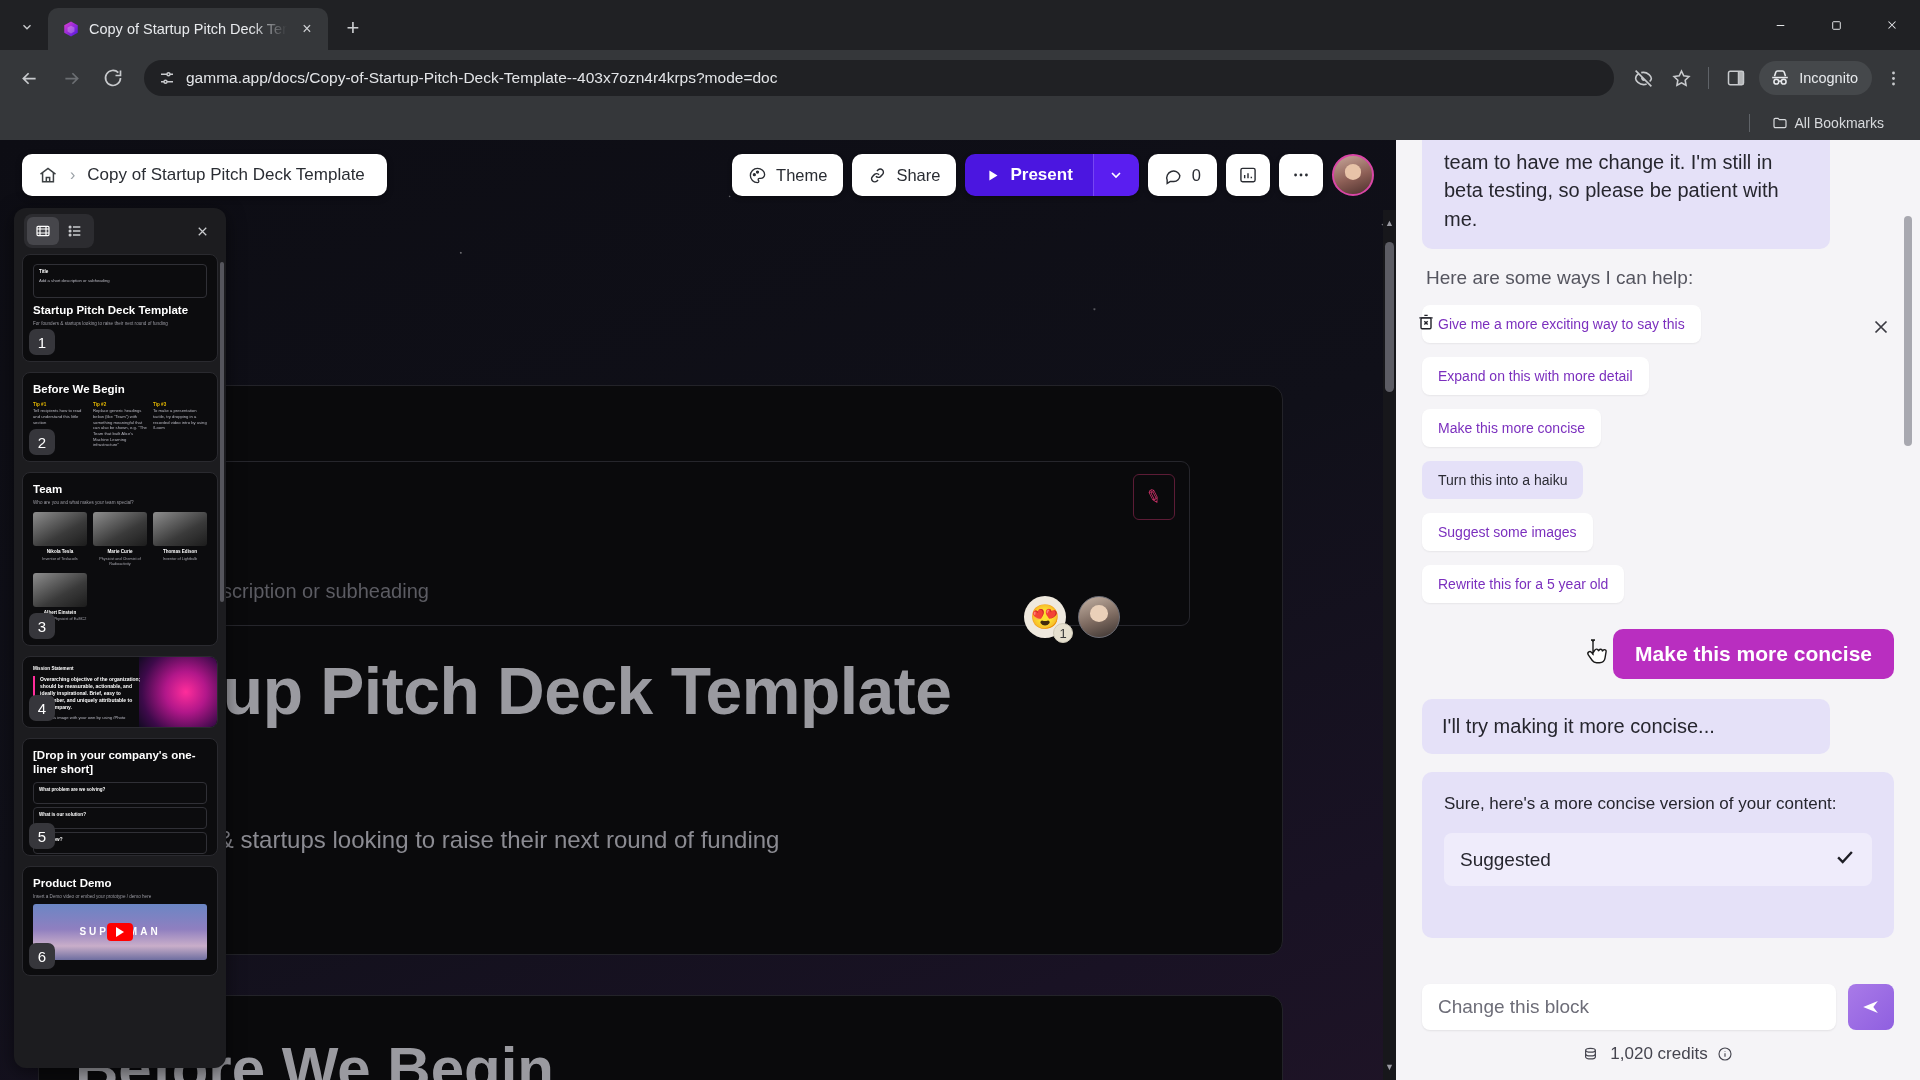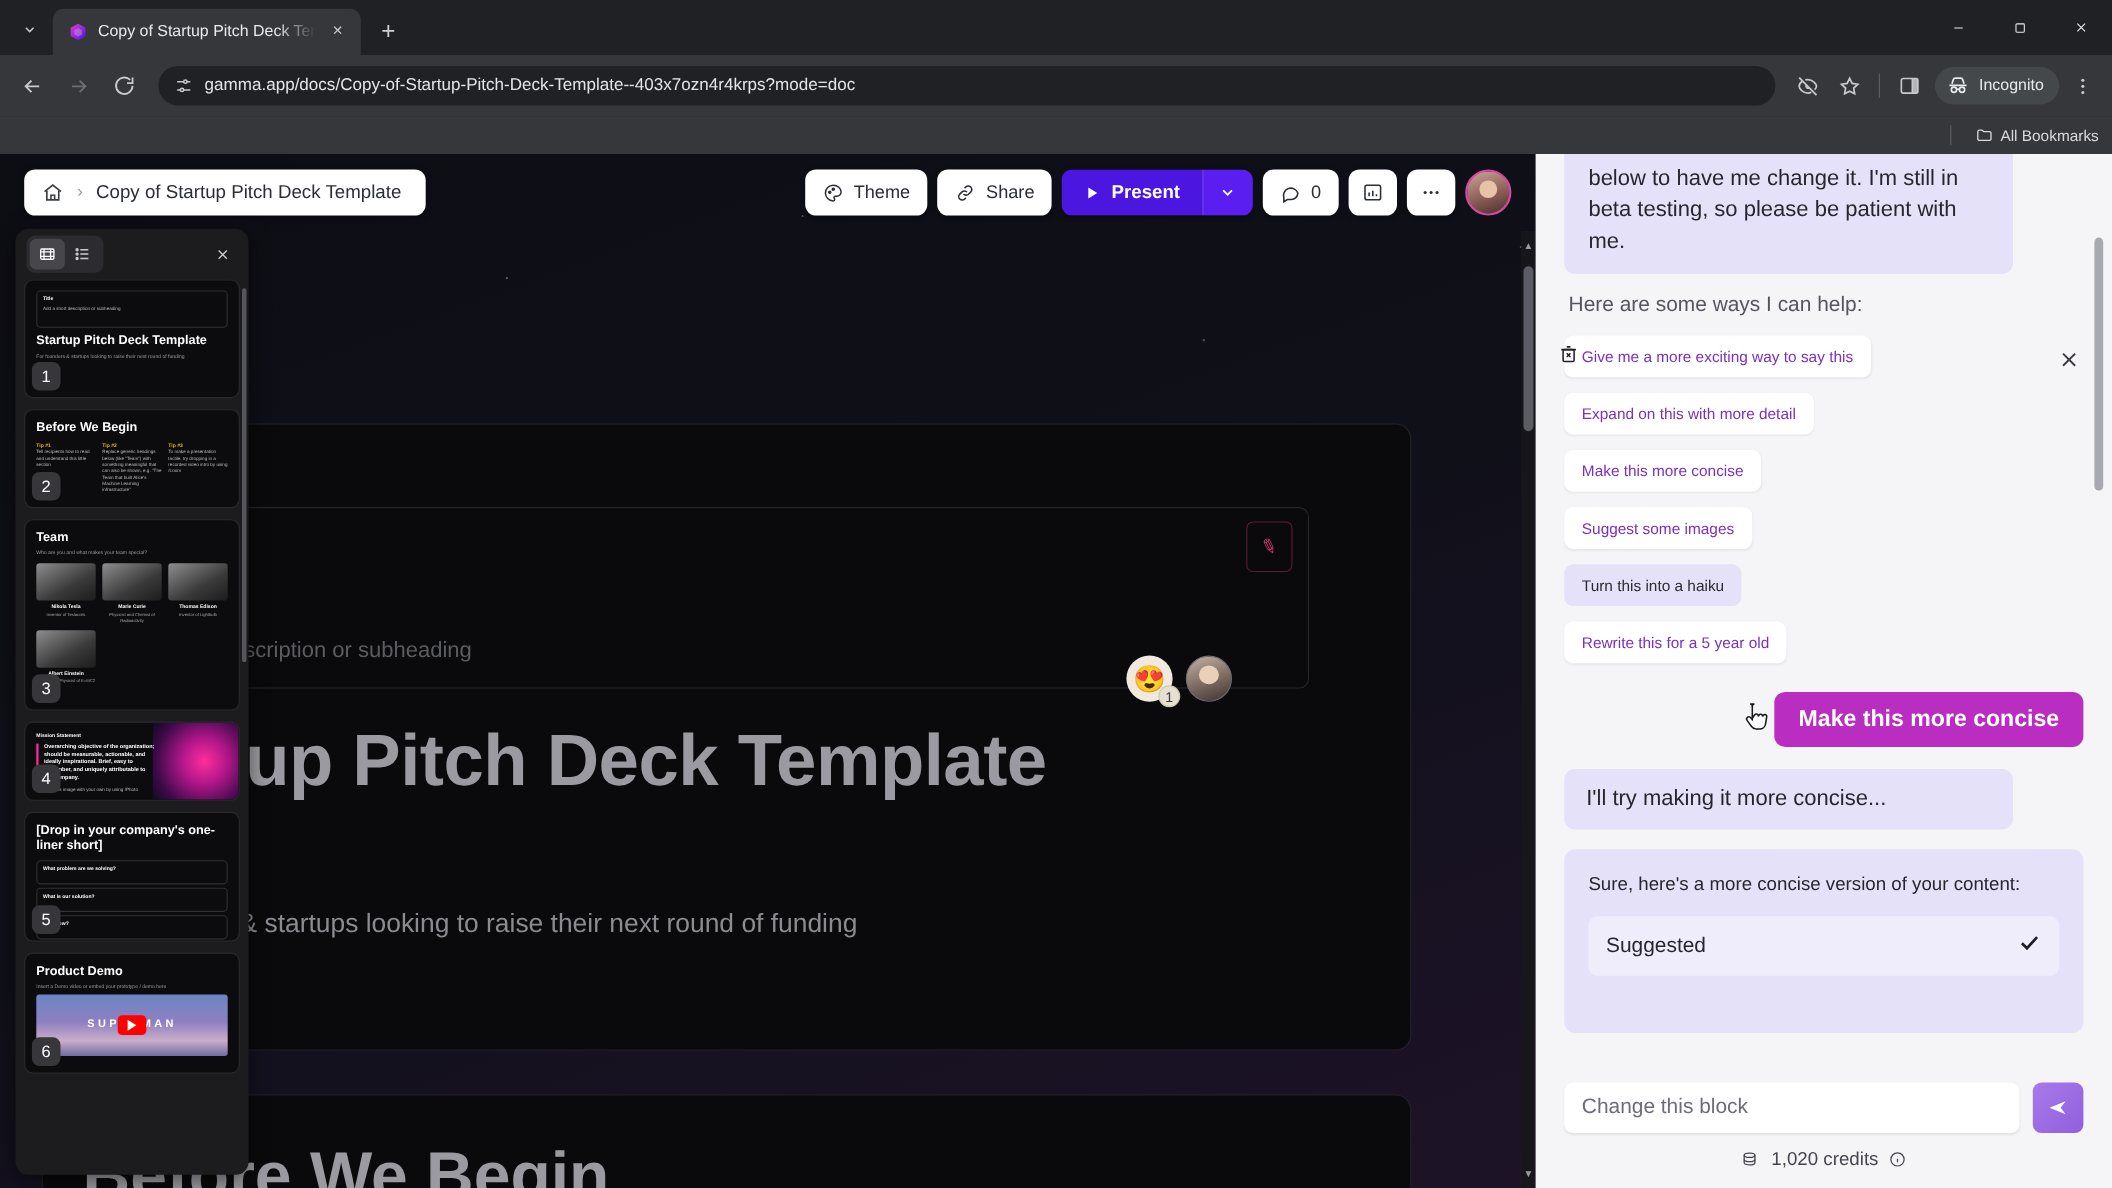--- a/index.html
+++ b/index.html
@@ -84,21 +84,21 @@
   .incognito-pill {
     height: 34px; border-radius: 17px; background: #45484b;
     display: flex; align-items: center; gap: 8px;
     padding: 0 14px 0 10px; color: #e8eaed; font-size: 14.5px;
     cursor: pointer; margin-left: 2px;
   }
 
   .bookmarks {
     height: 34px; background: #35373a;
     display: flex; align-items: center; justify-content: flex-end;
-    padding-right: 4px; gap: 8px;
+    padding-right: 28px; gap: 8px;
   }
   .bm-divider { width:1px; height:18px; background:#5f6368; margin-right:6px;}
   .bm-item {
     display: flex; align-items: center; gap: 7px;
     color: #d8dadd; font-size: 14px; padding: 4px 8px;
     border-radius: 5px; cursor: pointer;
   }
 
   
   .viewport {
@@ -790,30 +790,30 @@
               <path d="M10 11l4 4M14 11l-4 4"></path>
             </svg>
         </div>
 
         <div class="ai-close">
           <svg width="22" height="22" viewBox="0 0 24 24" stroke="currentColor" stroke-width="1.9">
               <path d="M6 6l12 12M18 6L6 18"></path>
             </svg>
         </div>
 
-        <div class="bubble-ai bubble-clip" style="padding-top:36px">below to have me change it. I'm still in beta testing, so please be patient with me.</div>
+        <div class="bubble-ai bubble-clip" style="padding-top:36px">team to have me change it. I'm still in beta testing, so please be patient with me.</div>
 
         <div class="ai-note">Here are some ways I can help:</div>
 
         <div>
           <div><span class="chip">Give me a more exciting way to say this</span></div>
           <div><span class="chip">Expand on this with more detail</span></div>
           <div><span class="chip">Make this more concise</span></div>
+          <div><span class="chip hovered">Turn this into a haiku</span></div>
           <div><span class="chip">Suggest some images</span></div>
-          <div><span class="chip hovered">Turn this into a haiku</span></div>
           <div><span class="chip">Rewrite this for a 5 year old</span></div>
         </div>
 
         <div class="bubble-user">Make this more concise</div>
 
         <div class="bubble-ai" style="padding:13px 20px">I'll try making it more concise...</div>
 
         <div class="variants">
           <div class="variants-head">Sure, here's a more concise version of your content:</div>
           <div class="variant-row active">

